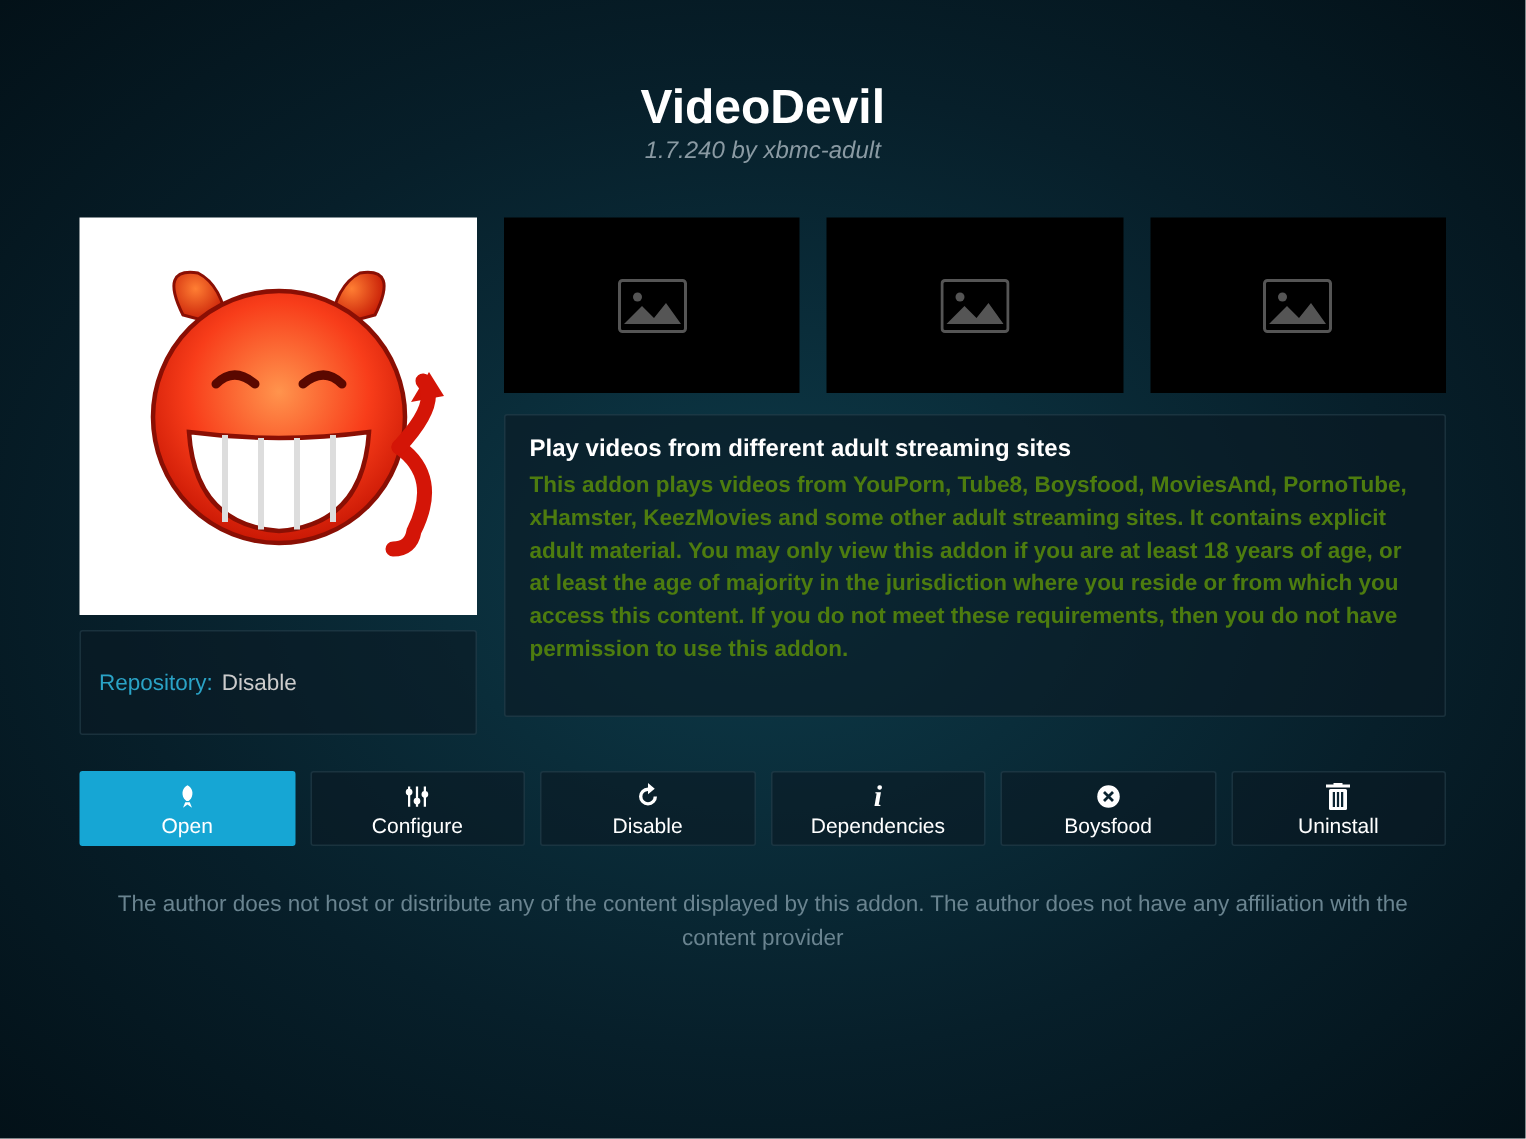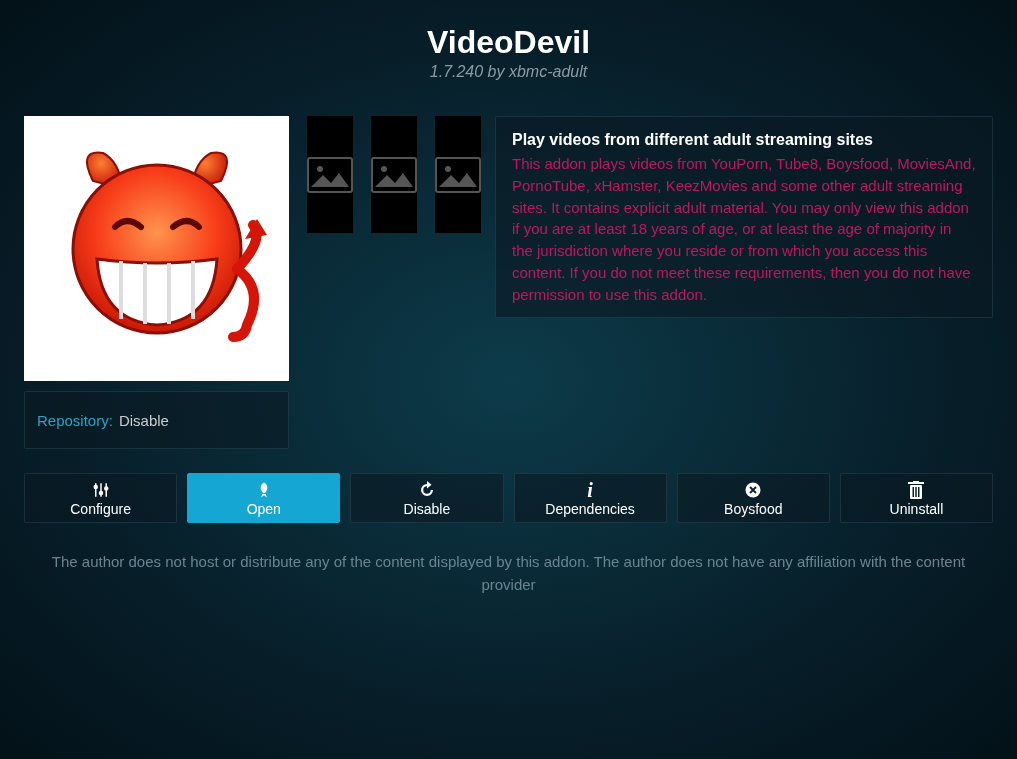--- a/index.html
+++ b/index.html
@@ -5,21 +5,21 @@
 * { margin: 0; padding: 0; box-sizing: border-box; }
 body {
   width: 1017px;
   height: 759px;
   background: radial-gradient(ellipse at center, #0d3b4a 0%, #071f2a 60%, #031118 100%);
   font-family: -apple-system, 'Segoe UI', Arial, sans-serif;
   color: #ccc;
   overflow: hidden;
 }
 .container {
-  padding: 24px;
+  padding: 53px;
 }
 .header {
   text-align: center;
   margin-bottom: 35px;
 }
 .title {
   font-size: 32px;
   font-weight: bold;
   color: #fff;
 }
@@ -51,31 +51,32 @@
   width: 220px;
   height: 220px;
 }
 .repo-box {
   background: rgba(10,25,35,0.6);
   border: 1px solid rgba(100,140,160,0.2);
   border-radius: 2px;
   padding: 10px 12px;
   font-size: 15px;
   color: #ccc;
-  height: 58px;
+  height: 70px;
   display: flex;
   align-items: center;
 }
 .repo-label {
   color: #2aa3c6;
   margin-right: 6px;
 }
 .right-col {
   flex: 1;
   display: flex;
+  flex-direction: column;
   gap: 14px;
 }
 .previews {
   display: flex;
   gap: 18px;
 }
 .preview {
   flex: 1;
   height: 117px;
   background: #000;
@@ -94,23 +95,24 @@
   padding: 14px 16px;
   height: 202px;
 }
 .desc-title {
   font-weight: bold;
   color: #fff;
   font-size: 16px;
   margin-bottom: 4px;
 }
 .desc-text {
-  color: #be185d;
+  color: #4d7c0f;
   font-size: 15px;
   line-height: 1.45;
+  font-weight: bold;
 }
 .actions {
   display: flex;
   gap: 10px;
   margin-top: 24px;
 }
 .action-btn {
   flex: 1;
   height: 50px;
   background: rgba(10,25,35,0.6);
@@ -223,41 +225,41 @@
       </div>
 
       <div class="desc-box">
         <div class="desc-title">Play videos from different adult streaming sites</div>
         <div class="desc-text">This addon plays videos from YouPorn, Tube8, Boysfood, MoviesAnd, PornoTube, xHamster, KeezMovies and some other adult streaming sites. It contains explicit adult material. You may only view this addon if you are at least 18 years of age, or at least the age of majority in the jurisdiction where you reside or from which you access this content. If you do not meet these requirements, then you do not have permission to use this addon.</div>
       </div>
     </div>
   </div>
 
   <div class="actions">
+    <div class="action-btn active">
+      <span class="action-icon">
+        <svg width="18" height="18" viewBox="0 0 24 24" fill="#fff">
+            <path d="M12 2 C16 4 18 9 15 14 L13 16 L11 16 L9 14 C6 9 8 4 12 2 Z M10 17 L8 22 L12 19 L16 22 L14 17 Z"></path>
+          </svg>
+      </span>
+      <span>Open</span>
+    </div>
     <div class="action-btn">
       <span class="action-icon">
         <svg width="18" height="18" viewBox="0 0 24 24" stroke="#fff" stroke-width="2" fill="none">
             <line x1="5" y1="3" x2="5" y2="21"></line>
             <line x1="12" y1="3" x2="12" y2="21"></line>
             <line x1="19" y1="3" x2="19" y2="21"></line>
             <circle cx="5" cy="8" r="2" fill="#fff"></circle>
             <circle cx="12" cy="16" r="2" fill="#fff"></circle>
             <circle cx="19" cy="10" r="2" fill="#fff"></circle>
           </svg>
       </span>
       <span>Configure</span>
     </div>
-    <div class="action-btn active">
-      <span class="action-icon">
-        <svg width="18" height="18" viewBox="0 0 24 24" fill="#fff">
-            <path d="M12 2 C16 4 18 9 15 14 L13 16 L11 16 L9 14 C6 9 8 4 12 2 Z M10 17 L8 22 L12 19 L16 22 L14 17 Z"></path>
-          </svg>
-      </span>
-      <span>Open</span>
-    </div>
     <div class="action-btn">
       <span class="action-icon">
         <svg width="18" height="18" viewBox="0 0 24 24" fill="#fff">
             <path d="M12 4 A8 8 0 1 0 20 12 L17 12 A5 5 0 1 1 12 7 L12 10 L18 5 L12 0 Z"></path>
           </svg>
       </span>
       <span>Disable</span>
     </div>
     <div class="action-btn">
       <span class="action-icon">

